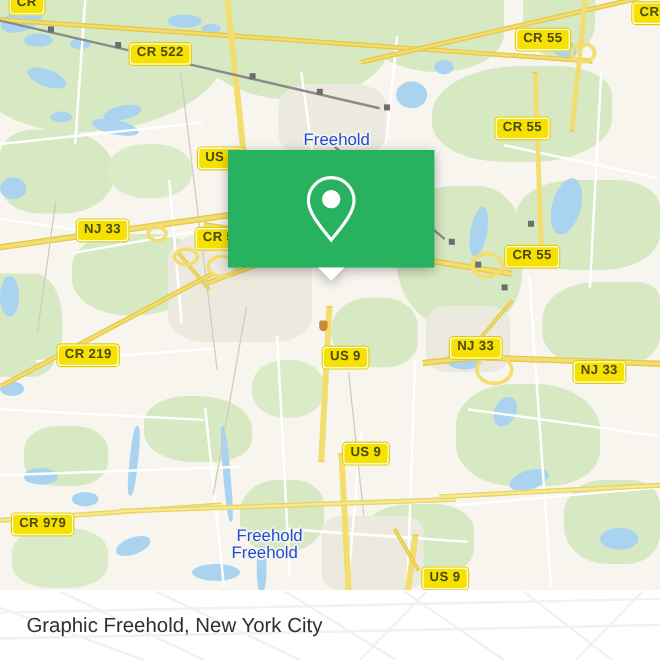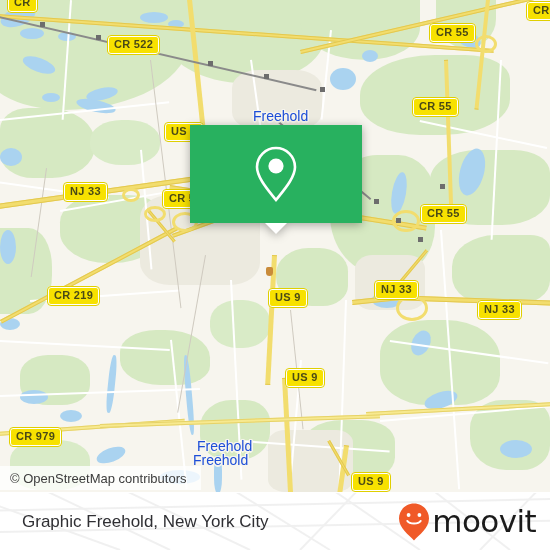--- a/index.html
+++ b/index.html
@@ -292,47 +292,35 @@
     <div id="popup">
       <div id="popup-top">
         <svg width="48" height="60" viewBox="0 0 48 60">
           <path d="M24 4 C13.5 4 5 12.5 5 23 C5 34 17 47 24 56 C31 47 43 34 43 23 C43 12.5 34.5 4 24 4 Z" fill="none" stroke="#ffffff" stroke-width="2.6"></path>
           <circle cx="24" cy="22" r="7.6" fill="#ffffff"></circle>
         </svg>
       </div>
       <div id="popup-tail"></div>
     </div>
 
-    <div id="attrib">
-      <span>© OpenStreetMap contributors</span>
-    </div>
   </div>
 
   <div id="footer">
     <svg id="footer-bg" viewBox="0 0 550 58" preserveAspectRatio="none">
       <g stroke="#cfcfcf" stroke-width="2" fill="none">
         <path d="M-10 10 L120 58"></path>
         <path d="M40 -5 L170 58"></path>
         <path d="M120 -5 L250 58"></path>
         <path d="M230 -5 L330 58"></path>
         <path d="M330 -5 L420 58"></path>
         <path d="M430 -5 L510 58"></path>
         <path d="M-10 40 L560 28"></path>
         <path d="M-10 18 L560 6"></path>
         <path d="M300 58 L360 -5"></path>
         <path d="M480 58 L540 -5"></path>
       </g>
     </svg>
 
     <div id="footer-title">Graphic Freehold, New York City</div>
 
-    <div id="logo">
-      <svg width="34" height="40" viewBox="0 0 34 40">
-        <path d="M17 1.5 C8.7 1.5 2 8.2 2 16.5 C2 26 12 33 17 38.5 C22 33 32 26 32 16.5 C32 8.2 25.3 1.5 17 1.5 Z" fill="#f05a28"></path>
-        <circle cx="11.6" cy="13" r="1.9" fill="#ffffff"></circle>
-        <circle cx="22.4" cy="13" r="1.9" fill="#ffffff"></circle>
-        <path d="M10.4 19 C12.6 22.4 21.4 22.4 23.6 19" fill="none" stroke="#ffffff" stroke-width="2.1" stroke-linecap="round"></path>
-      </svg>
-      <span id="logo-text">moovit</span>
-    </div>
   </div>
 
 </div>
 
 </body></html>

